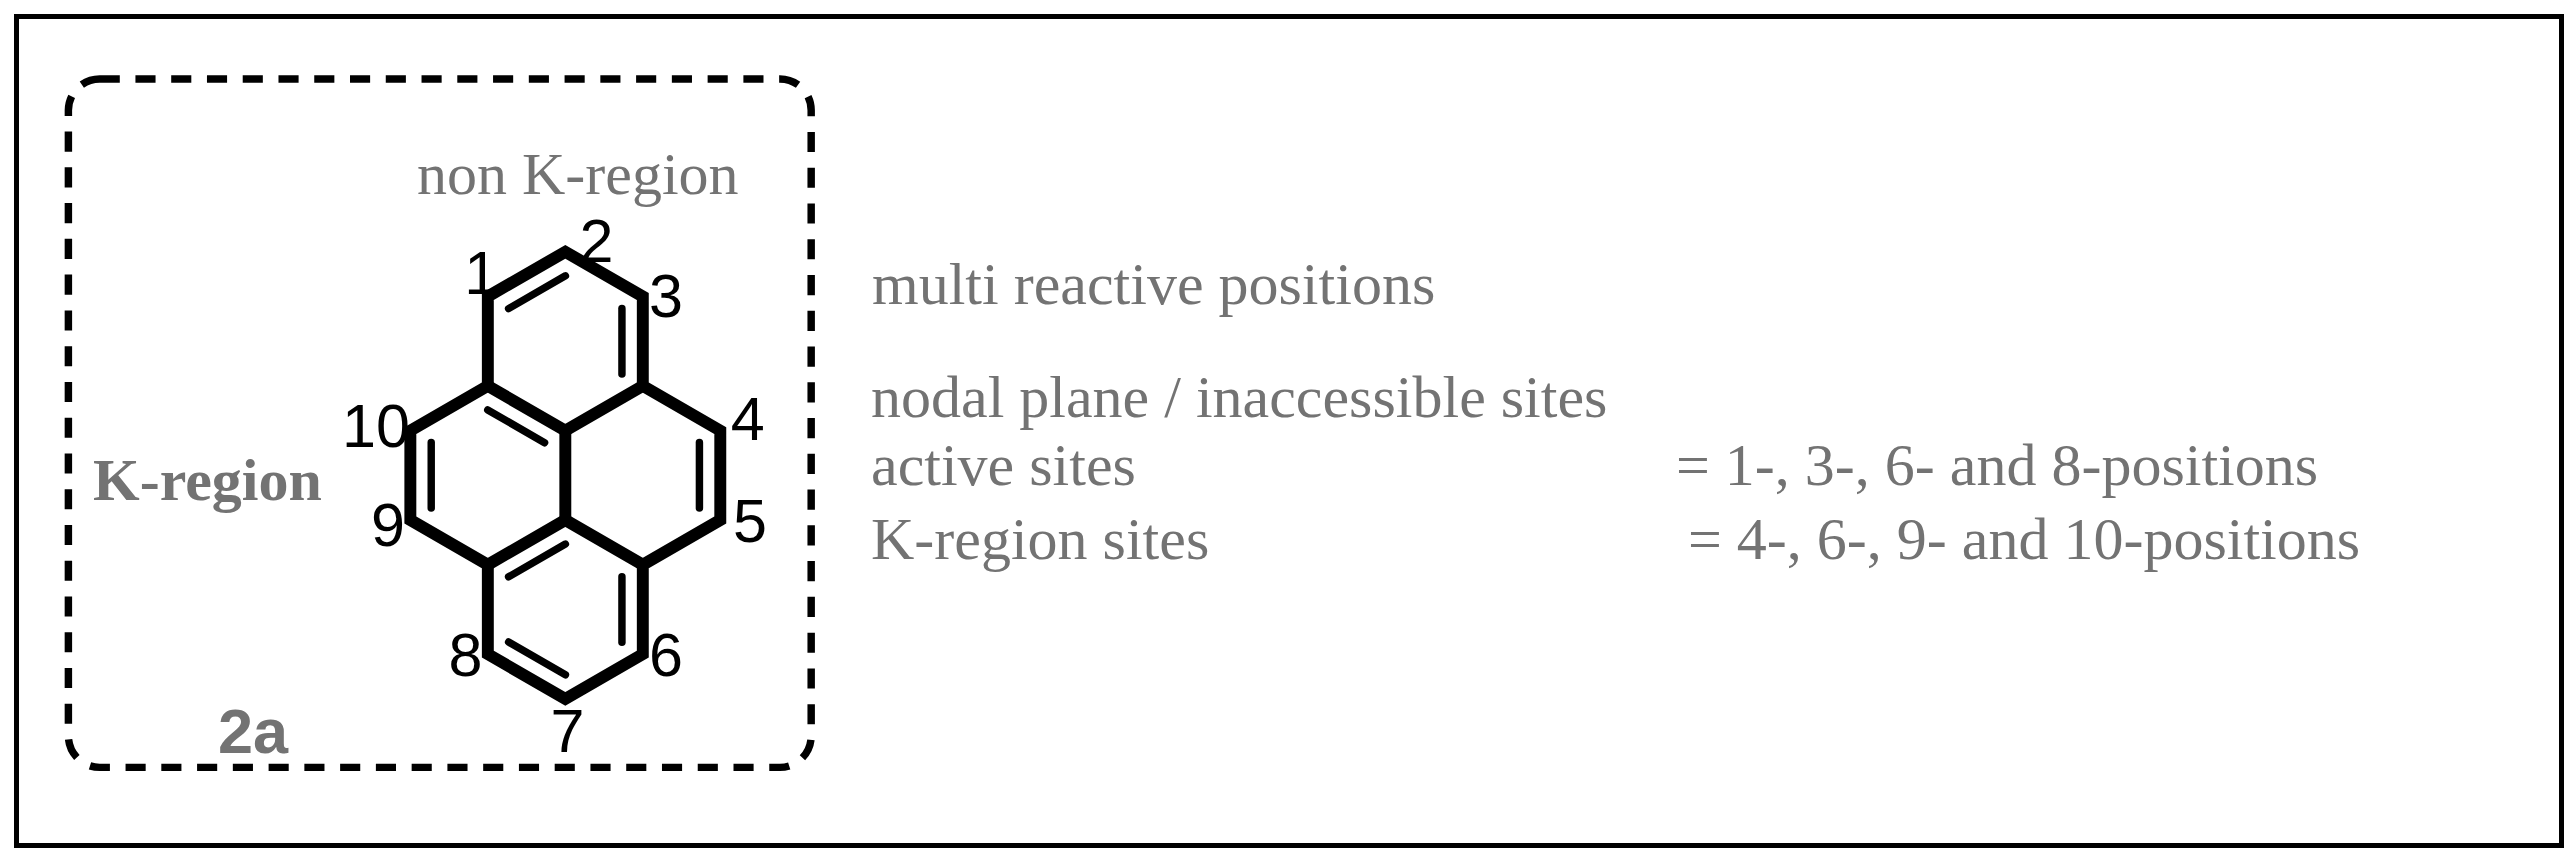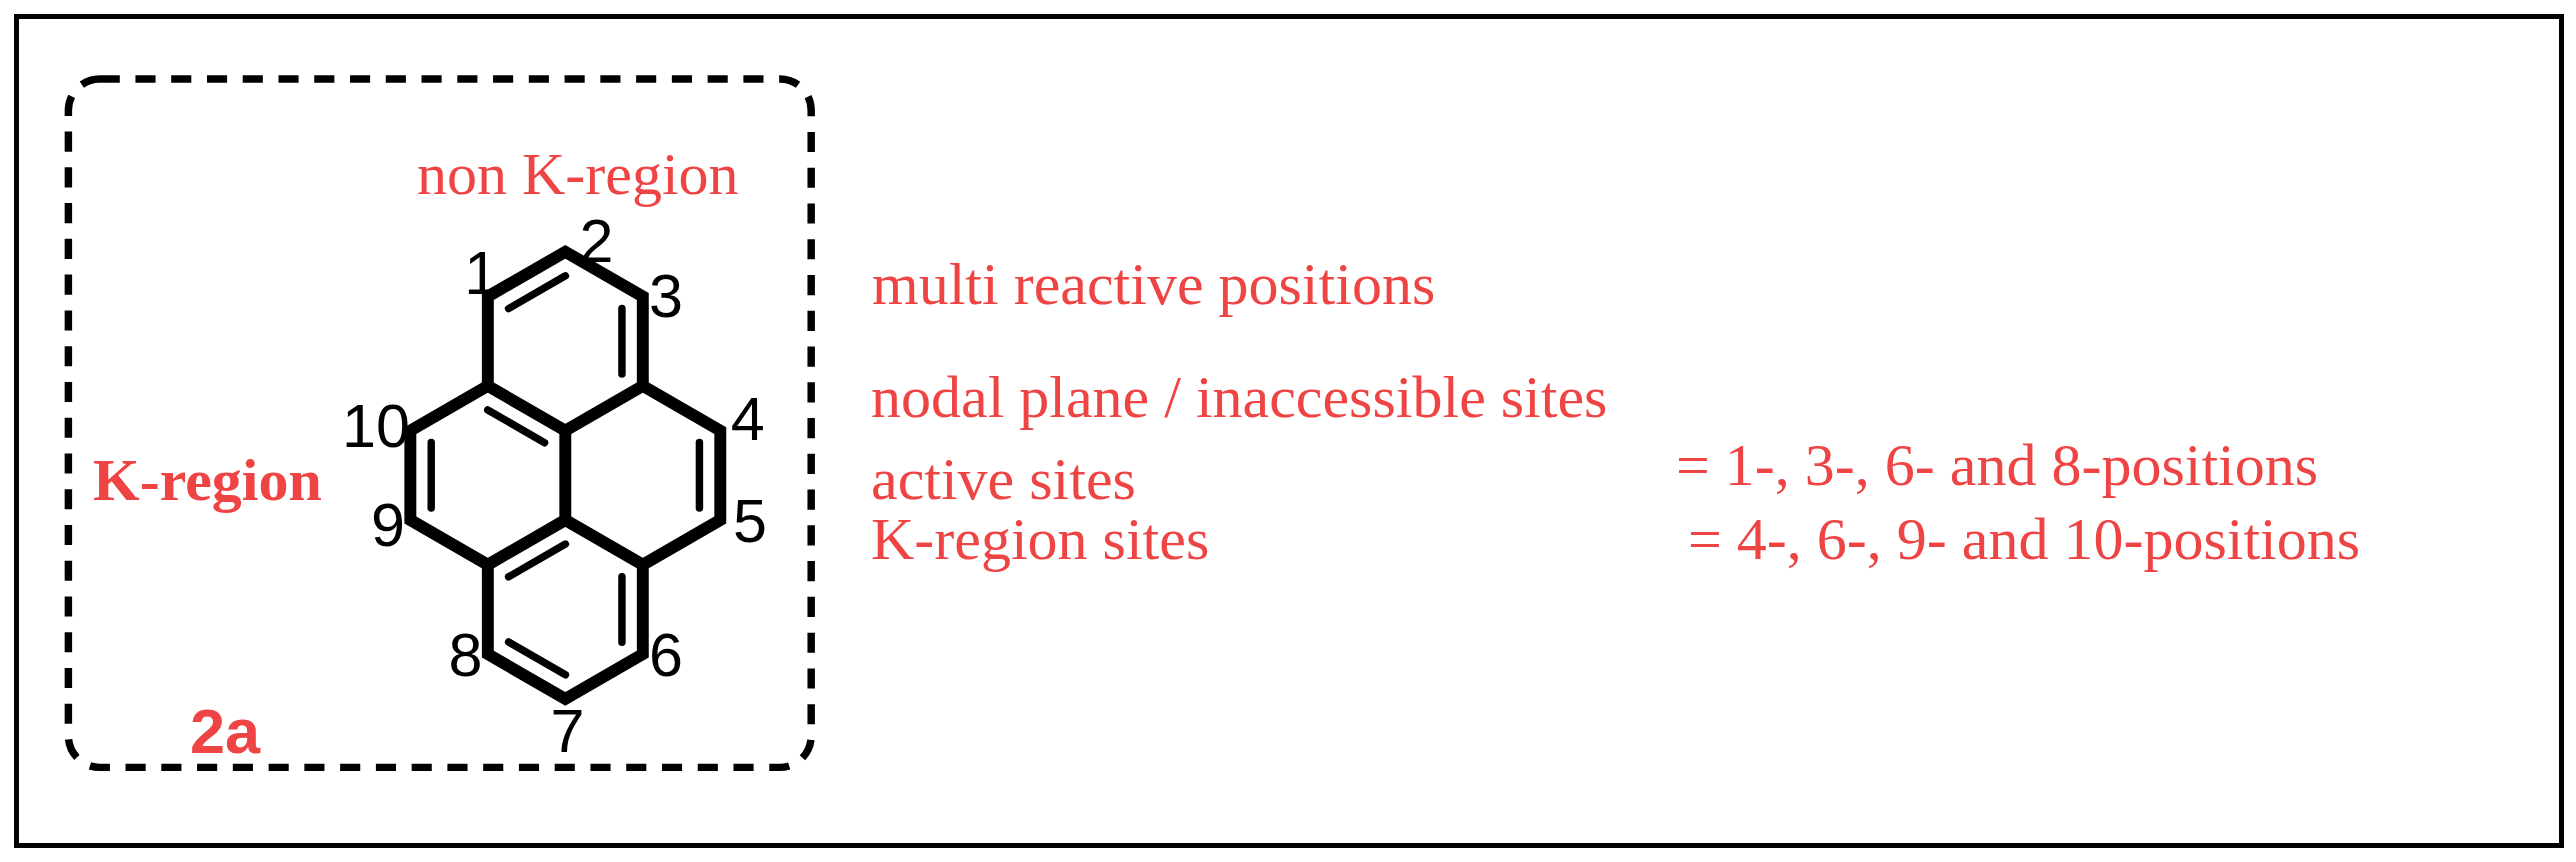--- a/index.html
+++ b/index.html
@@ -1,23 +1,23 @@
 <!DOCTYPE html>
 <html style="font-size:12px"><head>
 <meta charset="utf-8">
 <style>
   html,body{margin:0;padding:0;background:#fff;}
   .canvas{position:relative;width:2576px;height:862px;background:#ffffff;overflow:hidden;}
   .outer-border{position:absolute;left:14px;top:14px;width:2550px;height:834px;
     border:5.2px solid #000;box-sizing:border-box;}
   .overlay{position:absolute;left:0;top:0;}
-  .t{position:absolute;white-space:pre;line-height:1;color:#ef4444;}
+  .t{position:absolute;white-space:pre;line-height:1;color:#737373;}
   .serif{font-family:"Liberation Serif","DejaVu Serif",serif;font-size:60px;}
   .sans{font-family:"Liberation Sans","DejaVu Sans",sans-serif;}
-  .bold{font-weight:bold;}
+  .bold{font-weight:bold;margin-left:28px;}
   #mol text{font-family:"Liberation Sans","DejaVu Sans",sans-serif;}
 </style>
 </head>
 <body>
 
 <div class="canvas">
 
   <div class="outer-border"></div>
 
   <svg class="overlay" width="2576" height="862" viewBox="0 0 3456 1157">
@@ -54,20 +54,20 @@
   <div class="t serif" style="left:417px;top:144px;">non K-region</div>
 
   <div class="t serif" style="left:93px;top:450px;font-weight:bold;">K-region</div>
 
   <div class="t sans bold" style="left:190px;top:700px;font-size:63px;">2a</div>
 
   <div class="t serif" style="left:871px;top:367px;">nodal plane / inaccessible sites</div>
 
   <div class="t serif" style="left:872px;top:254px;">multi reactive positions</div>
 
-  <div class="t serif" style="left:871px;top:449px;">active sites</div>
+  <div class="t serif" style="left:871px;top:435px;">active sites</div>
   <div class="t serif" style="left:1676px;top:435px;">= 1-, 3-, 6- and 8-positions</div>
 
   <div class="t serif" style="left:871px;top:509px;">K-region sites</div>
   <div class="t serif" style="left:1688px;top:509px;">= 4-, 6-, 9- and 10-positions</div>
 
 </div>
 
 
 </body></html>

